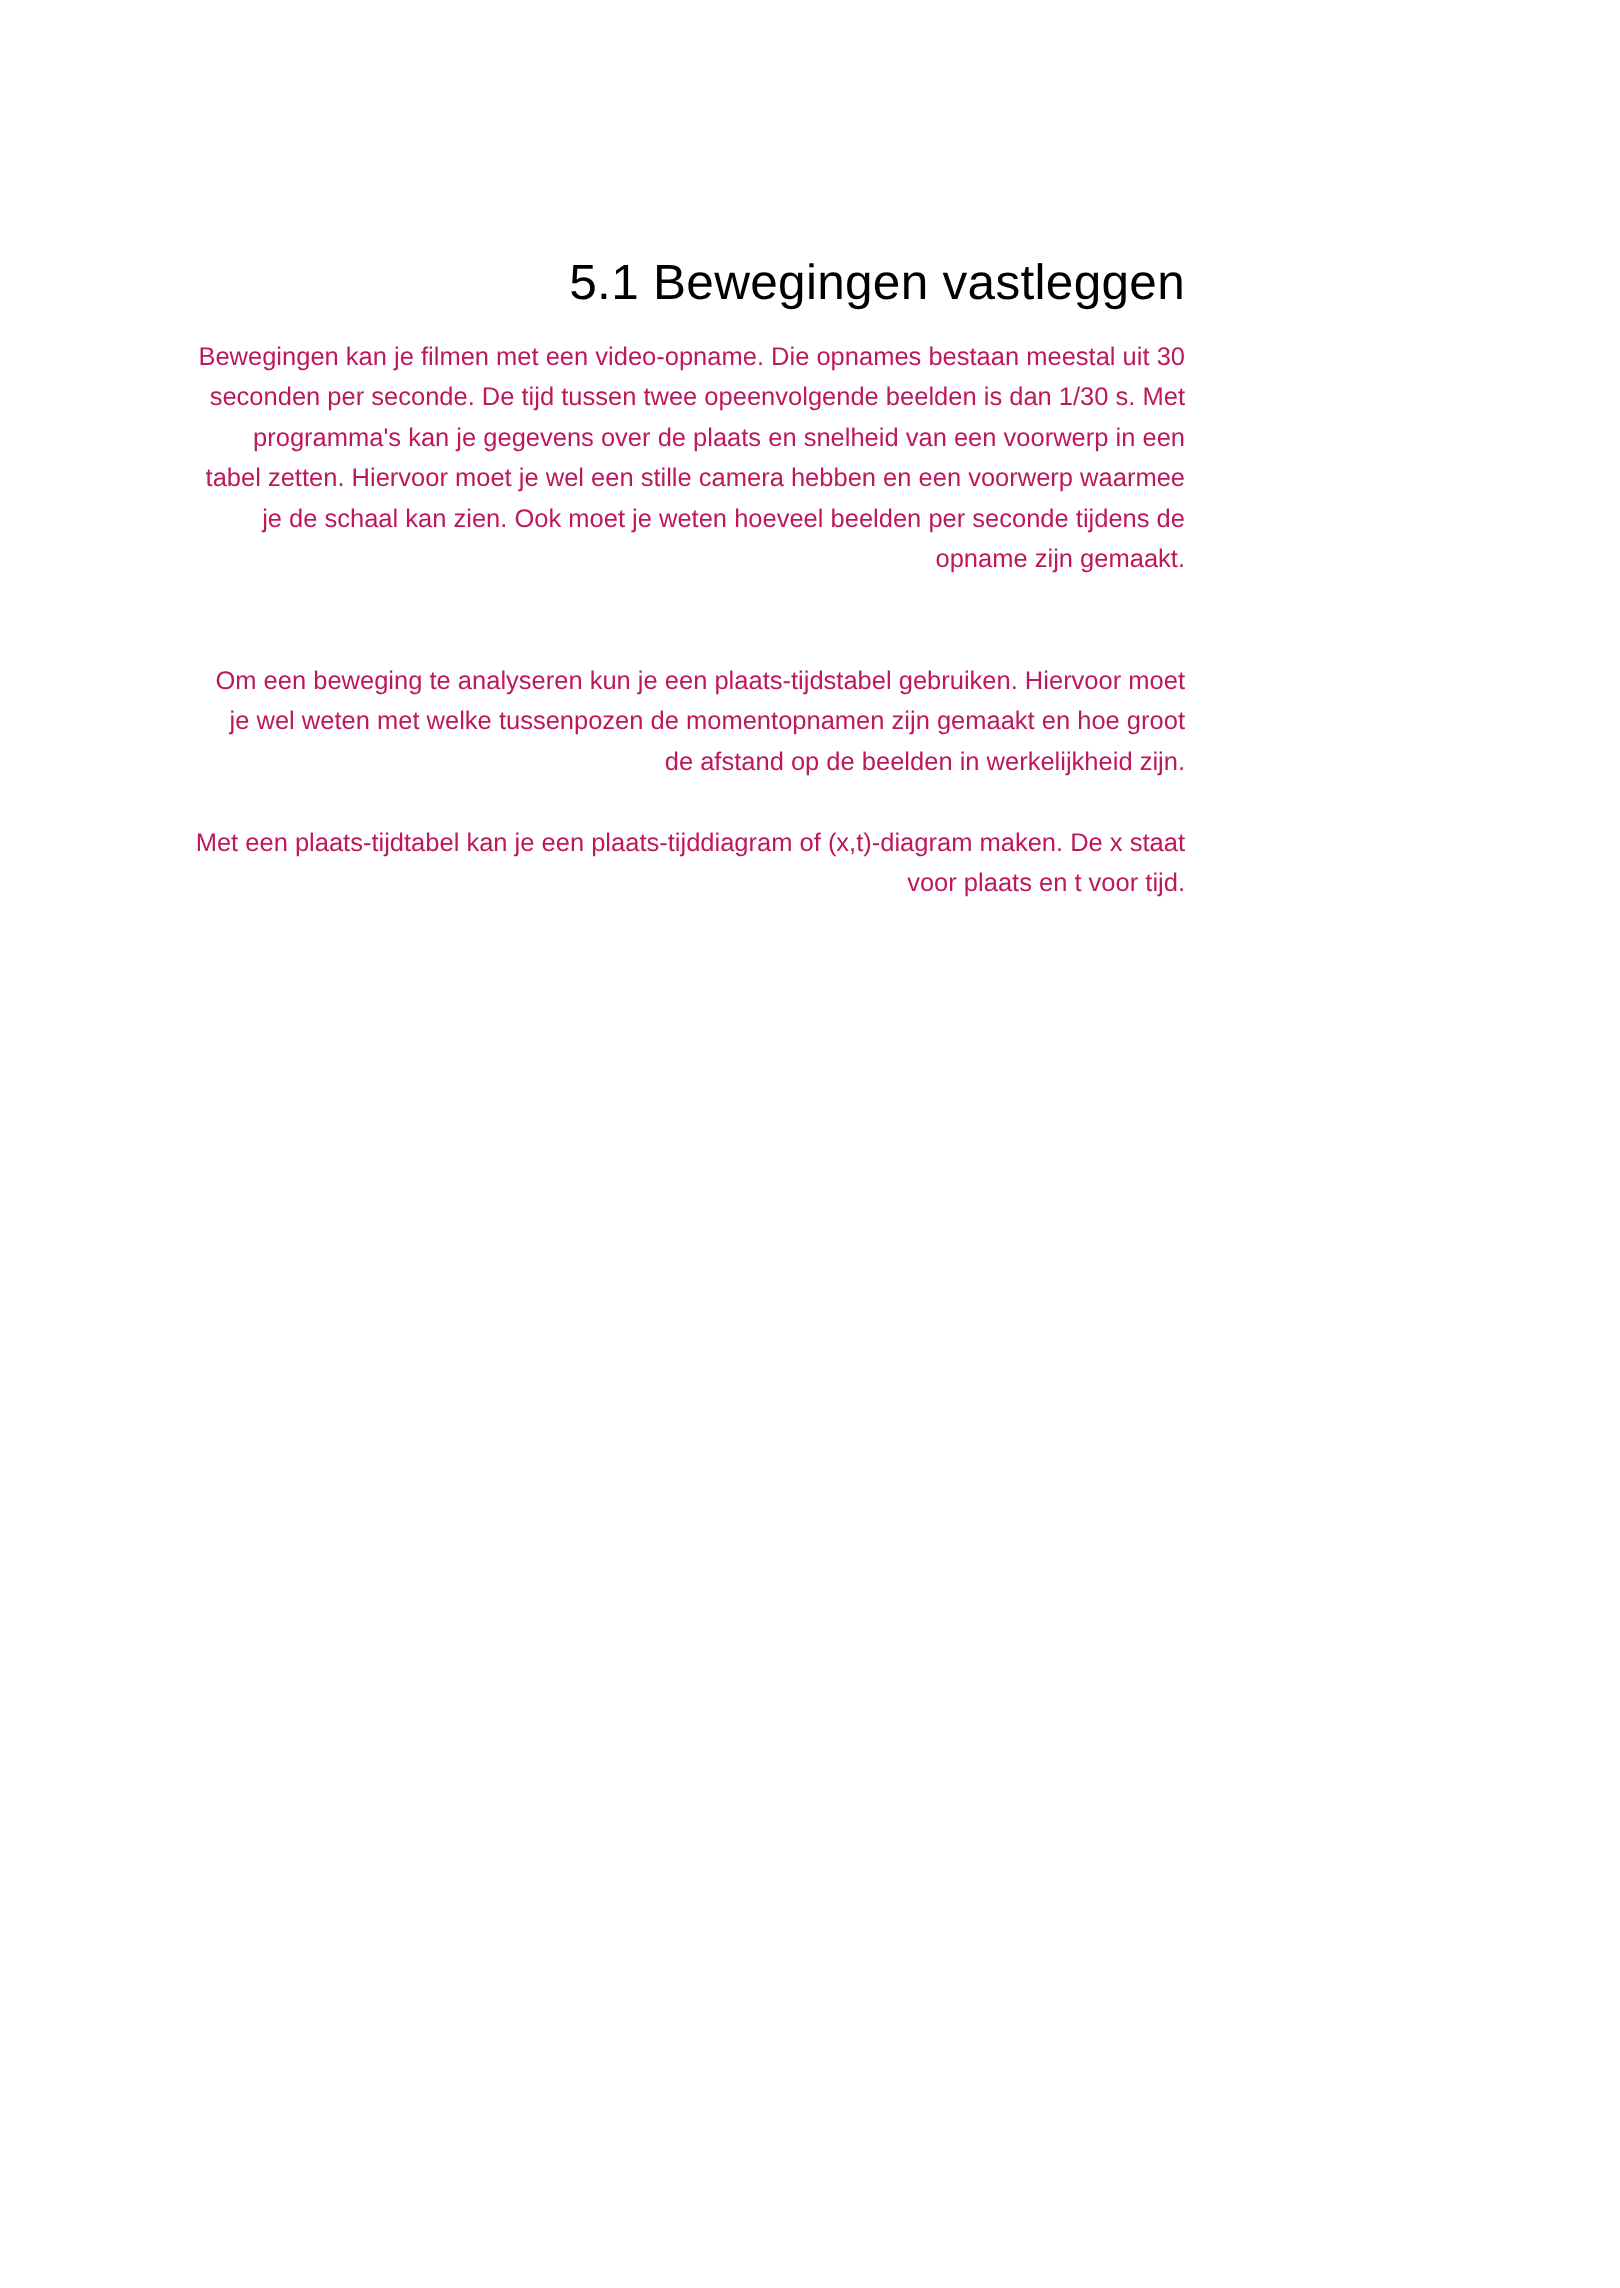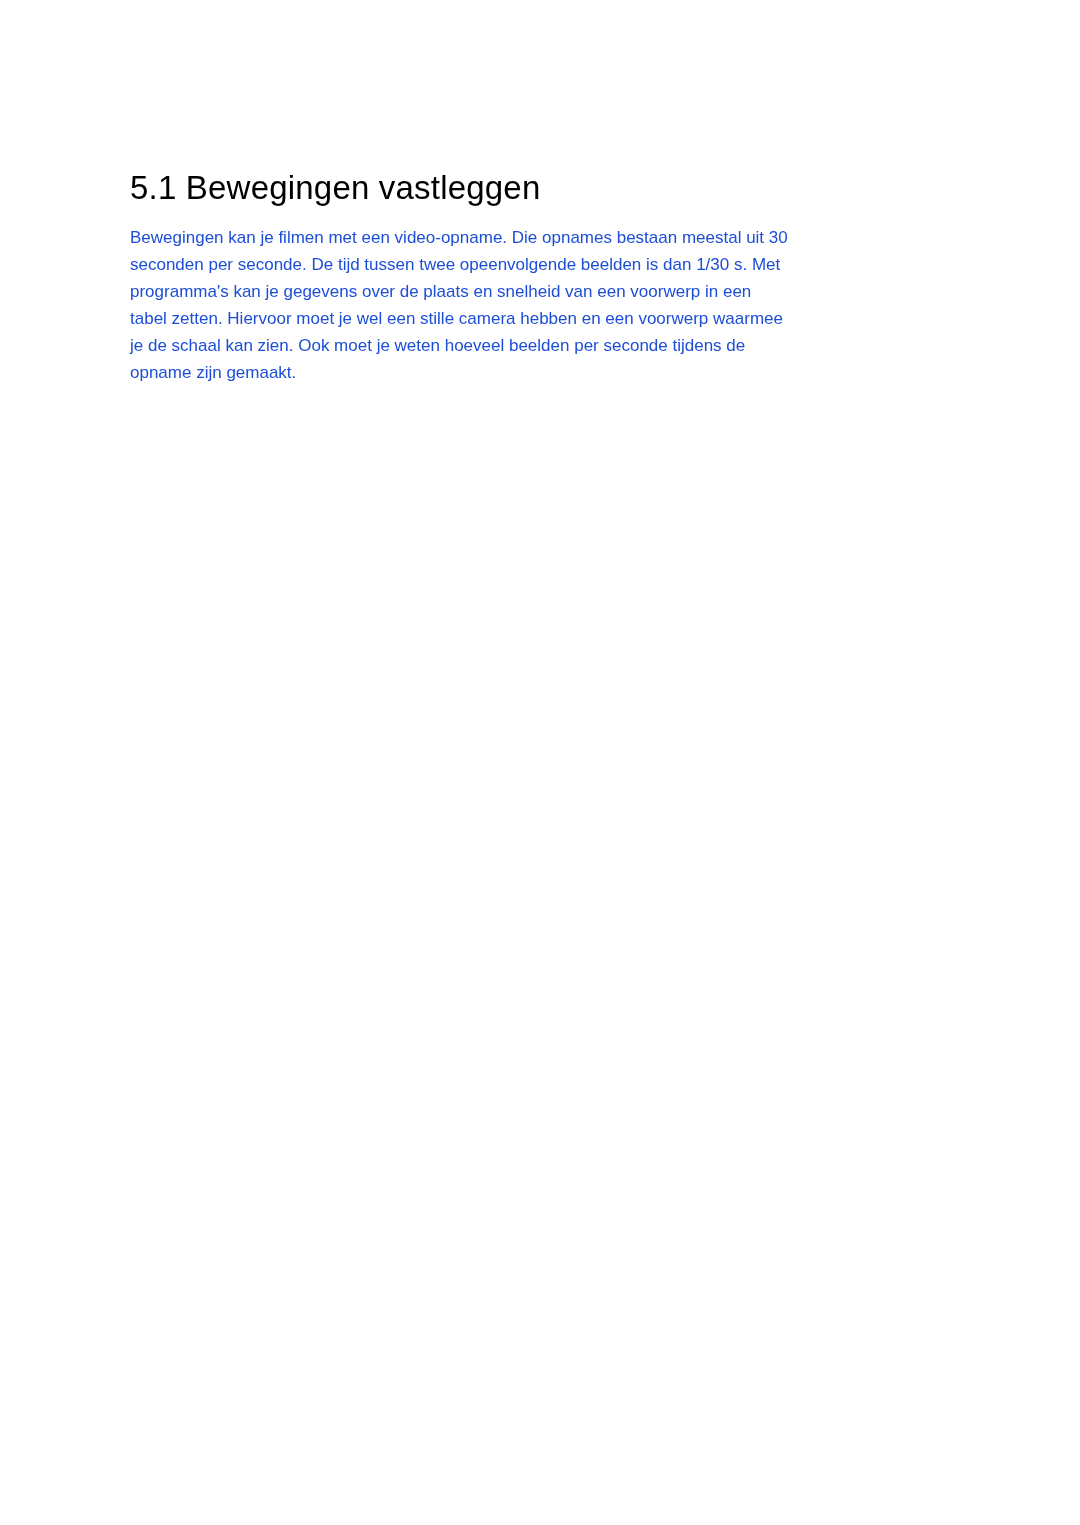--- a/index.html
+++ b/index.html
@@ -12,45 +12,48 @@
     width: 1080px;
     min-height: 1525px;
     font-family: "Liberation Sans", "DejaVu Sans", sans-serif;
     color: #000000;
   }
   .page {
     width: 920px;
     min-height: 1525px;
     background: #ffffff;
     padding: 168px 130px 60px 130px;
+    text-align: right;
   }
   .doc-heading {
     font-size: 33px;
     font-weight: 400;
     line-height: 1.2;
     margin: 0 0 16px 0;
     color: #000000;
     letter-spacing: 0.2px;
   }
   .doc-paragraph {
     font-size: 17px;
     font-weight: 400;
     line-height: 27px;
     margin: 0 0 27px 0;
-    color: #1d4ed8;
+    color: #be185d;
     max-width: 822px;
   }
   .extra-gap {
     margin-top: 54px;
   }
 </style>
 </head>
 <body>
 
 <div class="page">
   <h1 class="doc-heading">5.1 Bewegingen vastleggen</h1>
 
   <p class="doc-paragraph">Bewegingen kan je filmen met een video-opname. Die opnames bestaan meestal uit 30 seconden per seconde. De tijd tussen twee opeenvolgende beelden is dan 1/30 s. Met programma's kan je gegevens over de plaats en snelheid van een voorwerp in een tabel zetten. Hiervoor moet je wel een stille camera hebben en een voorwerp waarmee je de schaal kan zien. Ook moet je weten hoeveel beelden per seconde tijdens de opname zijn gemaakt.</p>
 
 
+  <p class="doc-paragraph extra-gap">Om een beweging te analyseren kun je een plaats-tijdstabel gebruiken. Hiervoor moet je wel weten met welke tussenpozen de momentopnamen zijn gemaakt en hoe groot de afstand op de beelden in werkelijkheid zijn.</p>
 
+  <p class="doc-paragraph">Met een plaats-tijdtabel kan je een plaats-tijddiagram of (x,t)-diagram maken. De x staat voor plaats en t voor tijd.</p>
 
 </div>
 
 </body></html>

